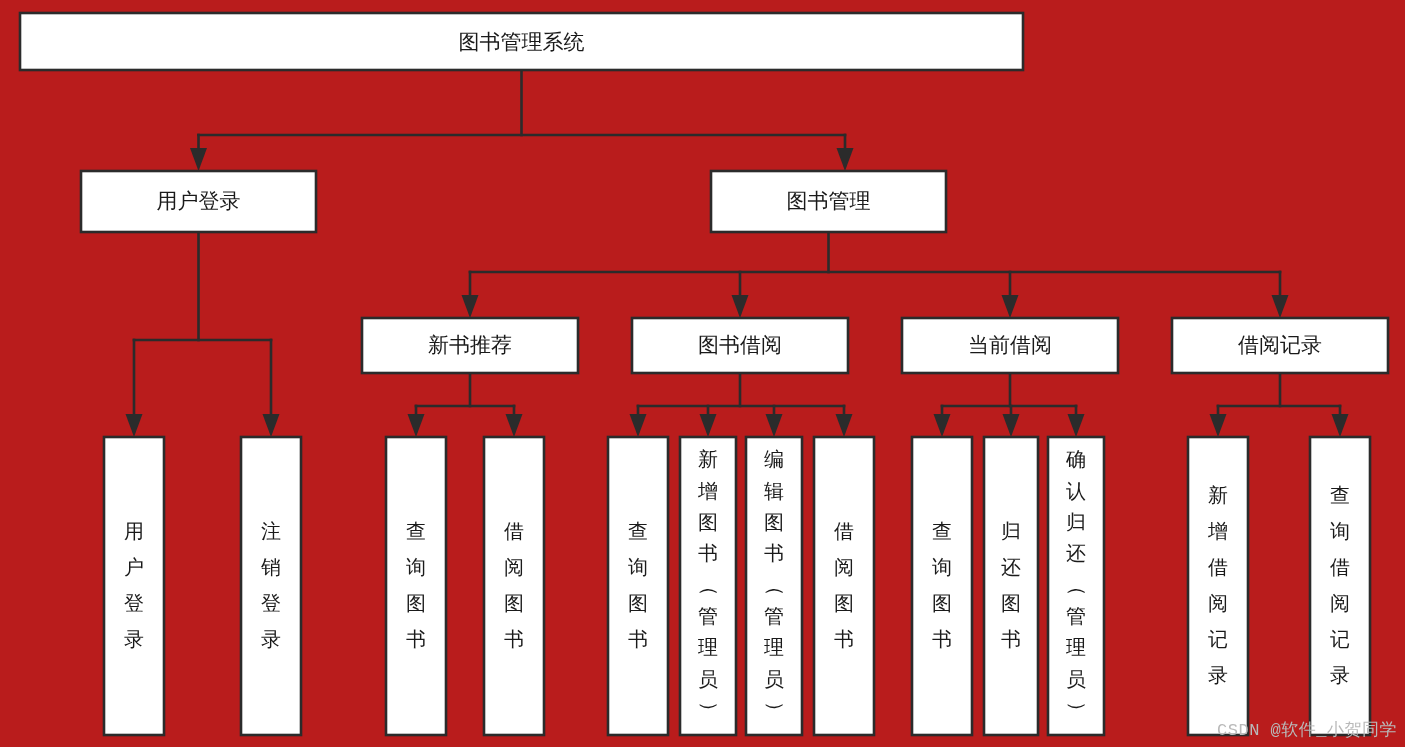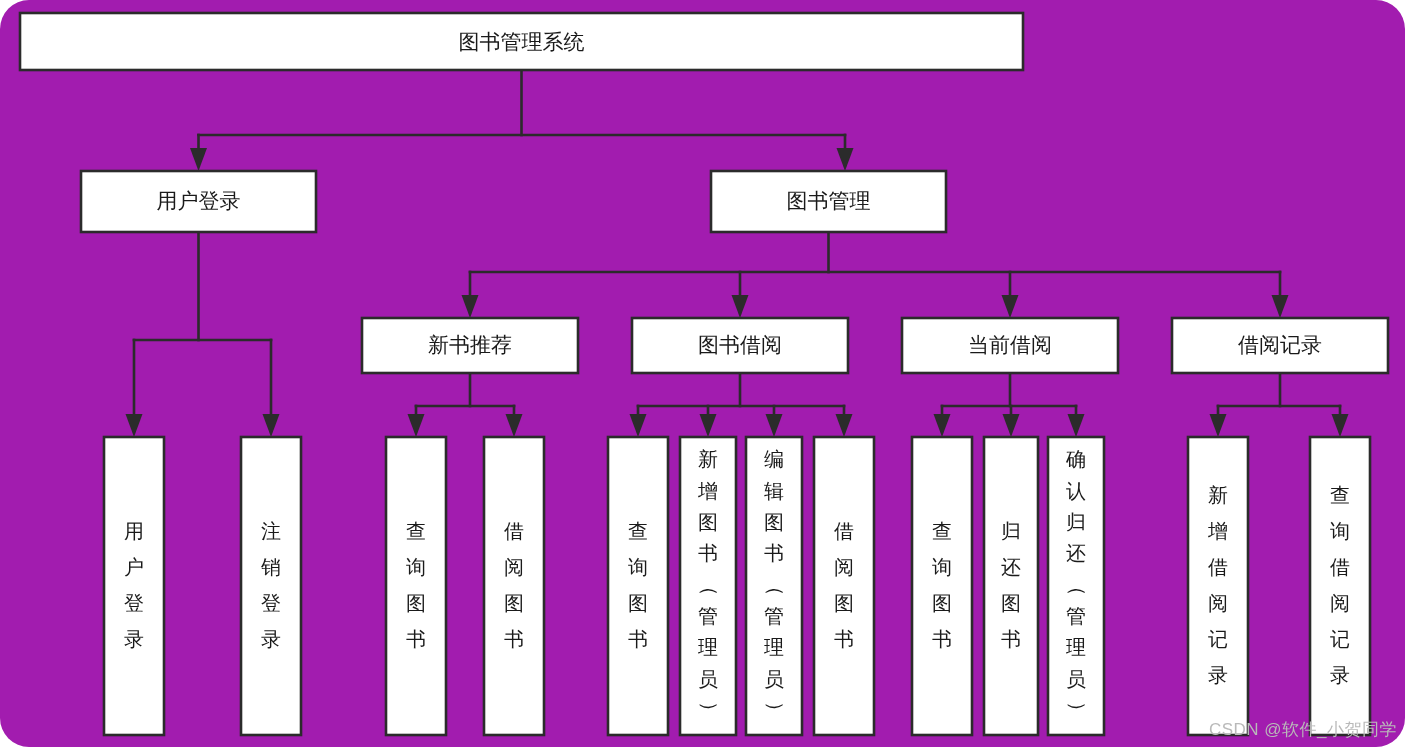--- a/index.html
+++ b/index.html
@@ -10,22 +10,21 @@
   body {
     width: 1405px;
     height: 747px;
     font-family: "DejaVu Sans", "Liberation Sans", sans-serif;
     overflow: hidden;
   }
   #diagram-root {
     position: relative;
     width: 1405px;
     height: 747px;
-    background: #a21caf;
-    border-radius: 29px;
+    background: #b91c1c;
   }
   svg#tree-svg {
     position: absolute;
     left: 0;
     top: 0;
     width: 1405px;
     height: 747px;
     display: block;
   }
   .node-box {
@@ -53,21 +52,21 @@
   .node-label-vertical {
     fill: #1a1a1a;
     font-family: "DejaVu Sans", "Liberation Sans", sans-serif;
     font-size: 20px;
     text-anchor: middle;
   }
   .watermark {
     position: absolute;
     right: 8px;
     bottom: 6px;
-    font-family: Liberation Sans, sans-serif;
+    font-family: Liberation Mono, monospace;
     font-size: 17px;
     color: #b9b9b9;
     white-space: nowrap;
     letter-spacing: 0.5px;
     margin-top: 40px;
   }
 </style>
 </head>
 <body>
 

